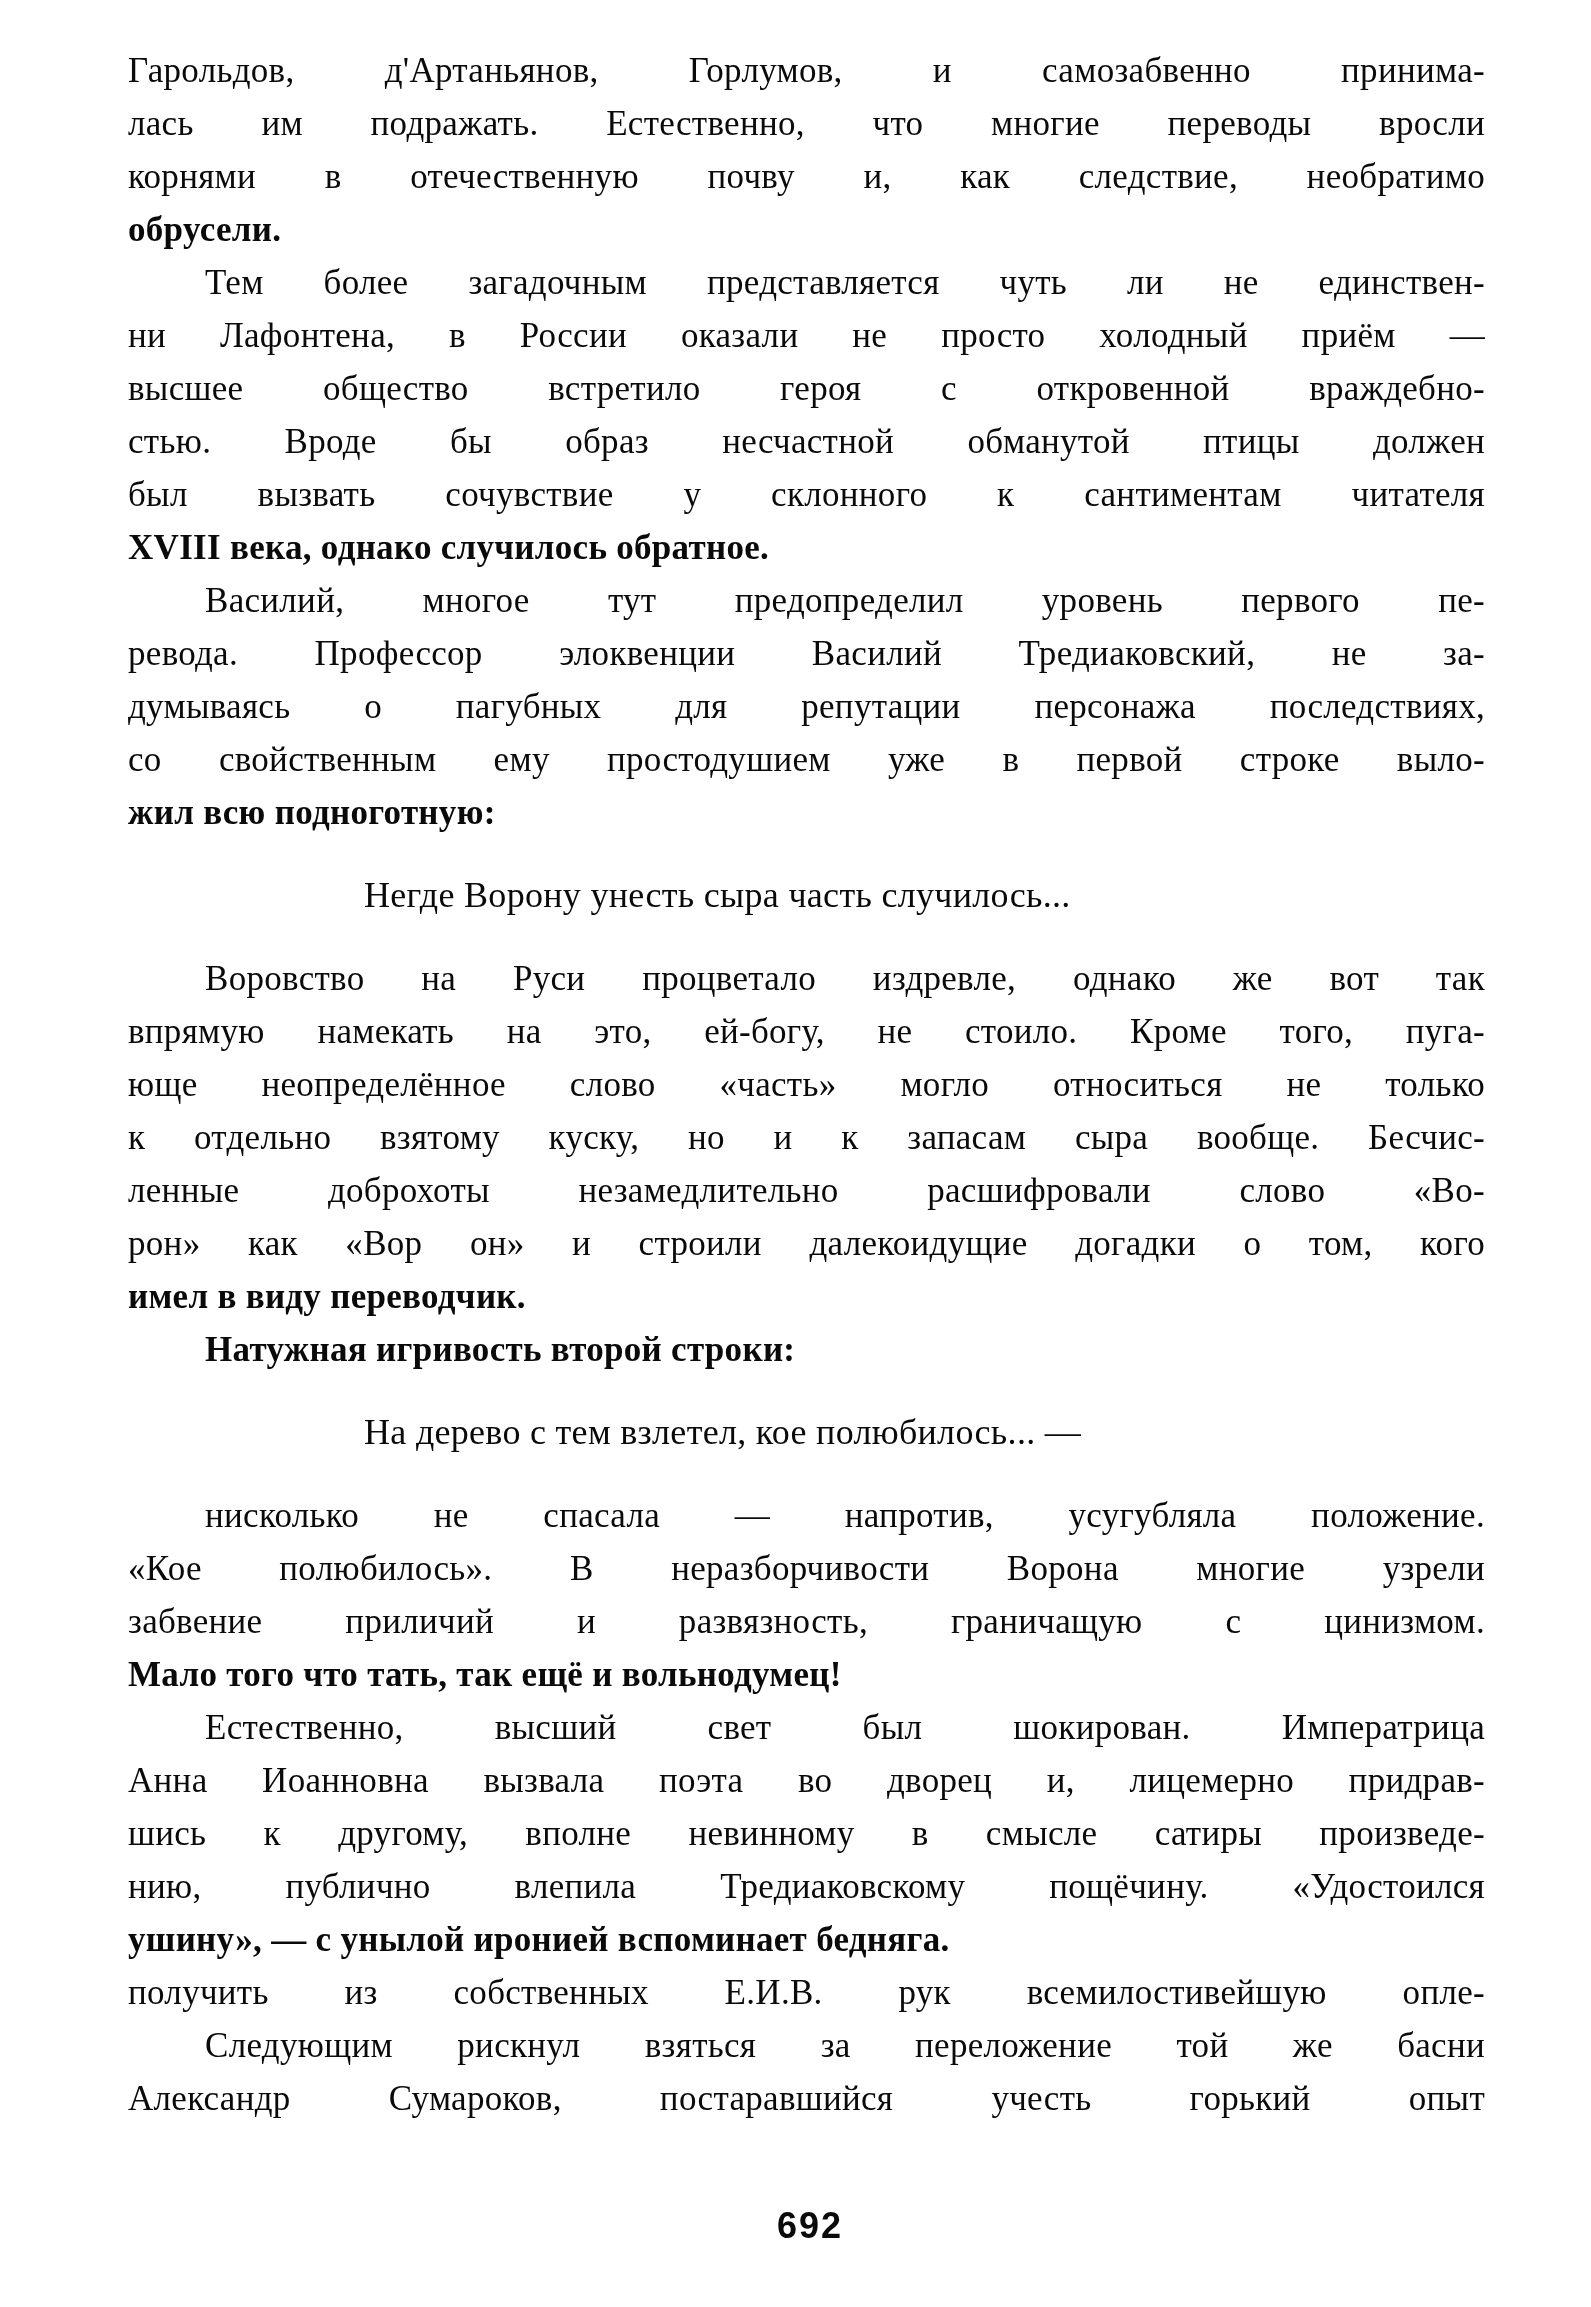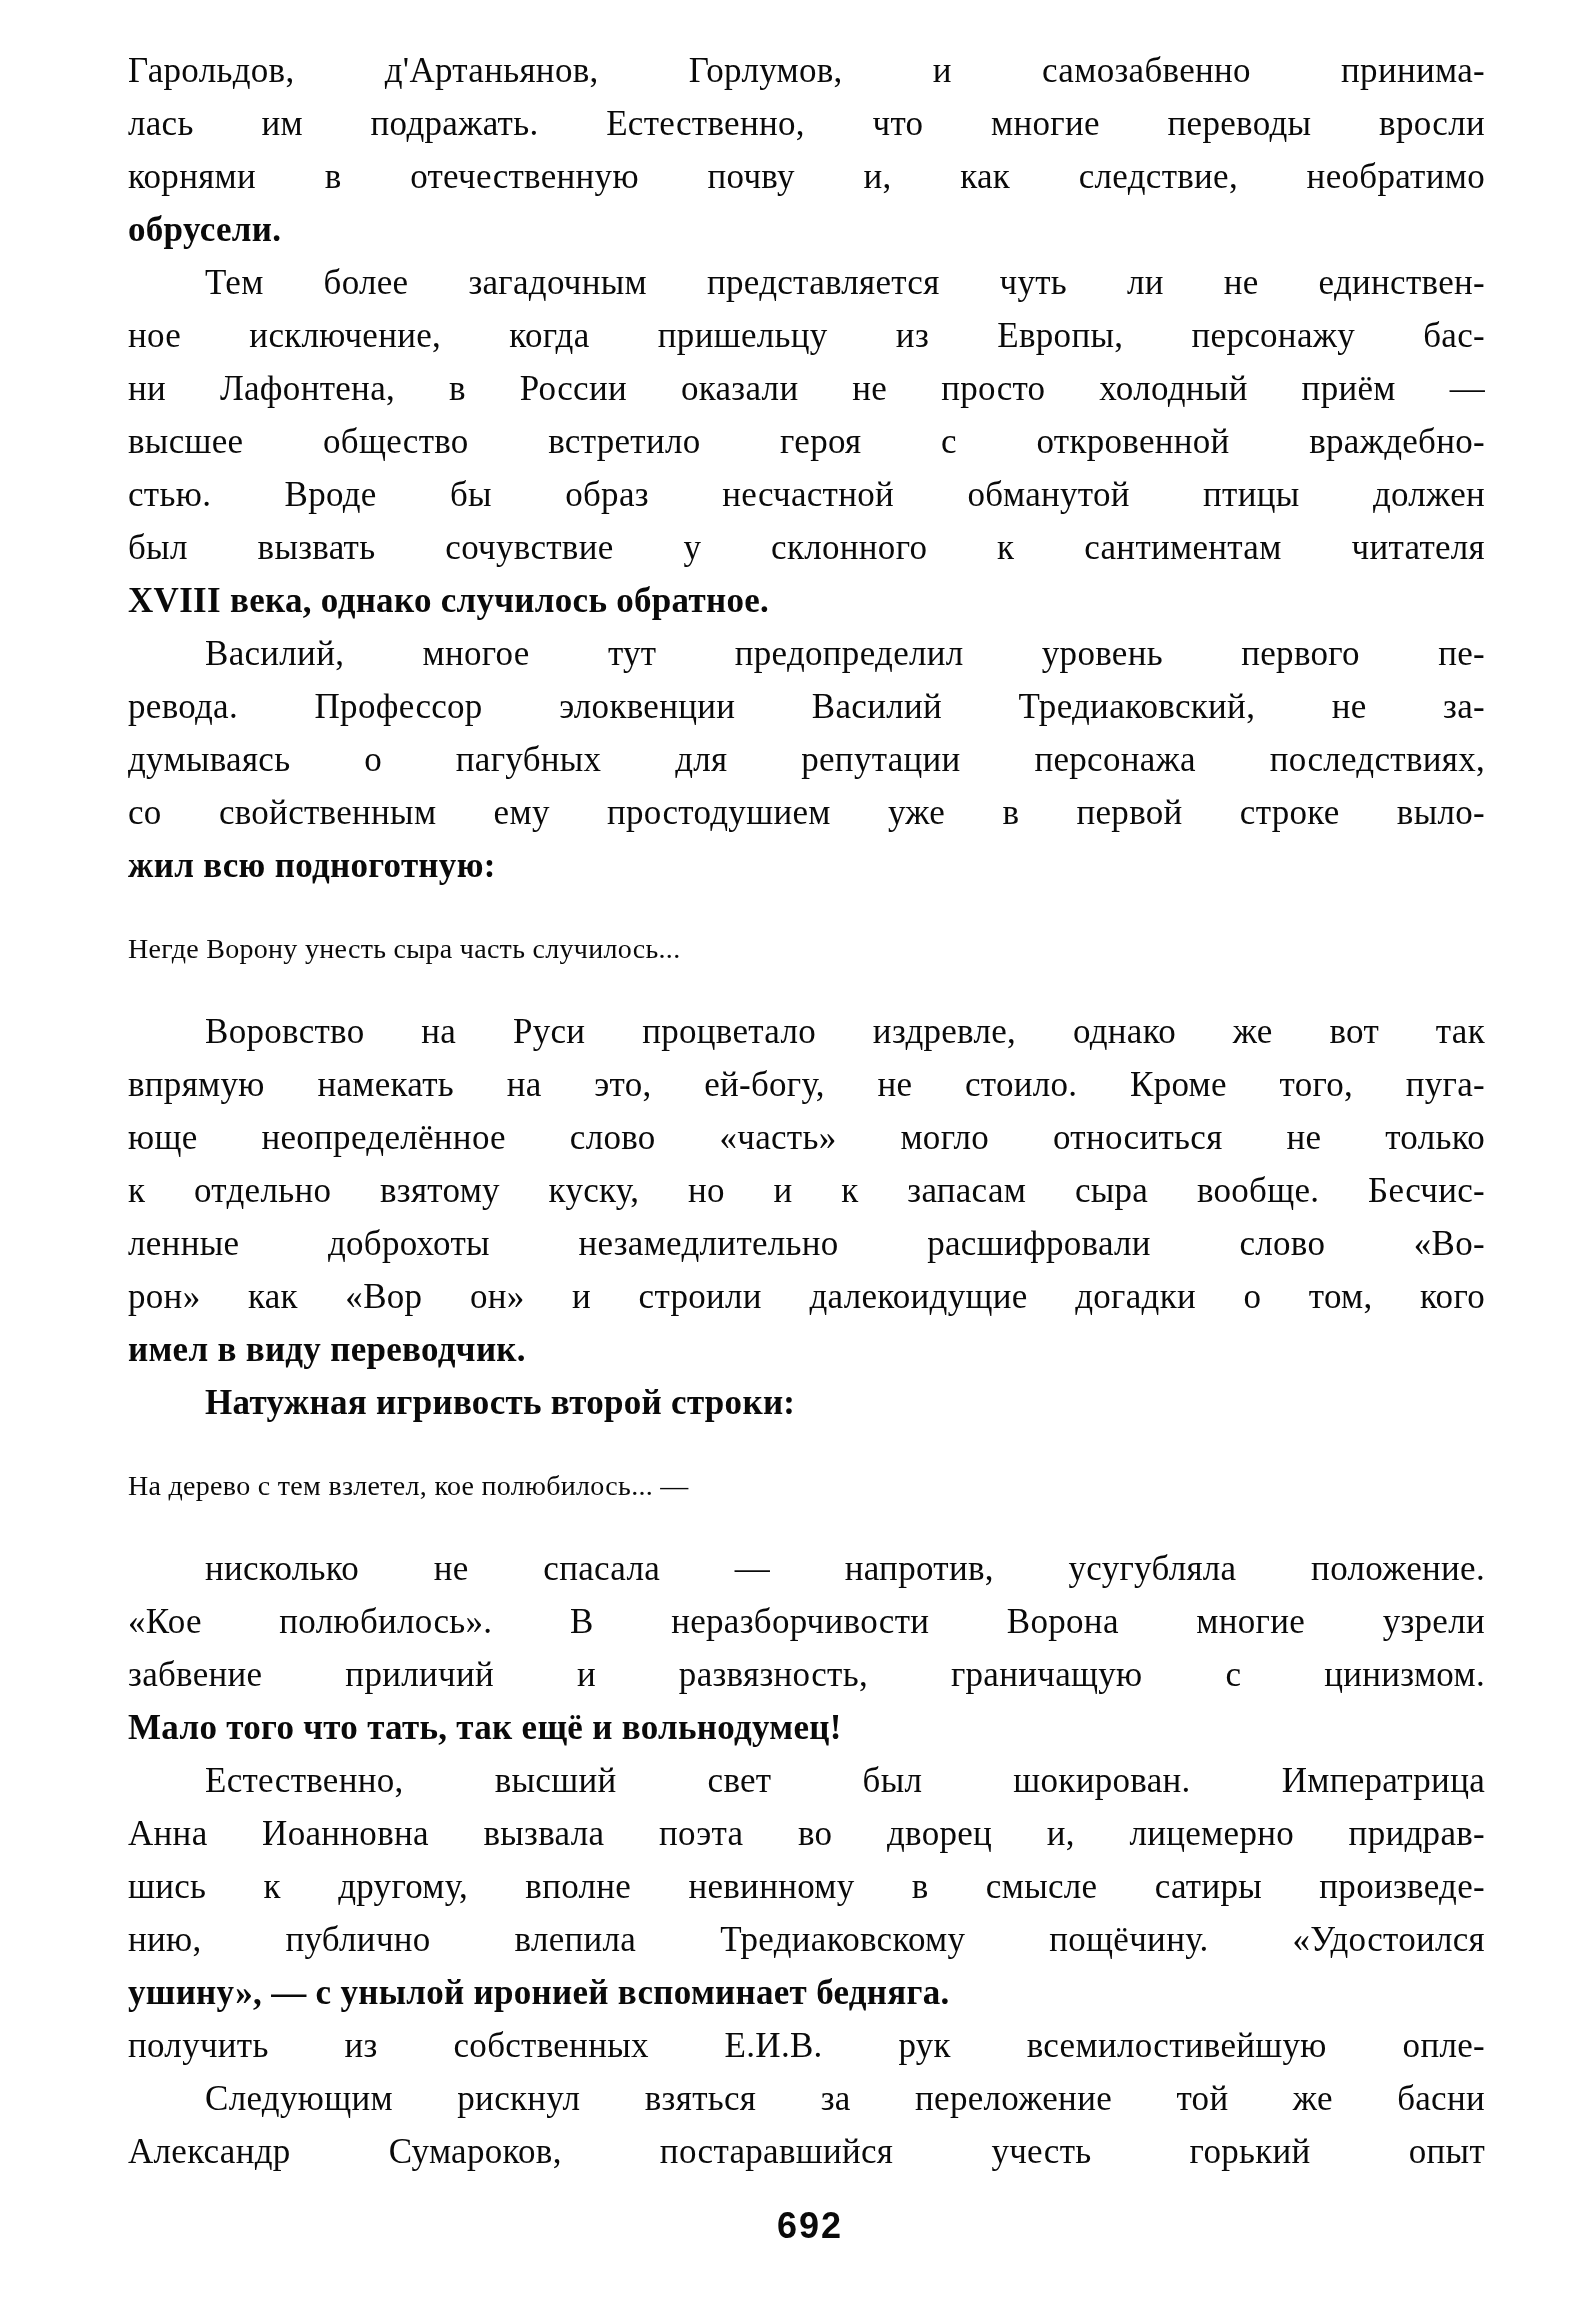--- a/index.html
+++ b/index.html
@@ -35,22 +35,23 @@
     text-align-last: left;
     font-weight: bold;
   }
   .line.indent {
     text-indent: 77px;
   }
   .quote-block {
     margin: 30px 0;
   }
   .quote-line {
-    font-size: 28px;
+    font-size: 36px;
     line-height: 53px;
+    margin-left: 236px;
     text-align: right;
     text-align-last: left;
     letter-spacing: 0.3px;
   }
   .page-number {
     position: absolute;
     left: 14px;
     bottom: 60px;
     width: 100%;
     text-align: center;
@@ -67,21 +68,20 @@
 <div class="page">
   <div class="textcol">
       <div class="para">
         <div class="line">Гарольдов, д'Артаньянов, Горлумов, и самозабвенно принима-</div>
         <div class="line">лась им подражать. Естественно, что многие переводы вросли</div>
         <div class="line">корнями в отечественную почву и, как следствие, необратимо</div>
         <div class="line last">обрусели.</div>
       </div>
       <div class="para">
         <div class="line indent">Тем более загадочным представляется чуть ли не единствен-</div>
-        <div class="line">ное исключение, когда пришельцу из Европы, персонажу бас-</div>
         <div class="line">ни Лафонтена, в России оказали не просто холодный приём —</div>
         <div class="line">высшее общество встретило героя с откровенной враждебно-</div>
         <div class="line">стью. Вроде бы образ несчастной обманутой птицы должен</div>
         <div class="line">был вызвать сочувствие у склонного к сантиментам читателя</div>
         <div class="line last">XVIII века, однако случилось обратное.</div>
       </div>
       <div class="para">
         <div class="line indent">Василий, многое тут предопределил уровень первого пе-</div>
         <div class="line">ревода. Профессор элоквенции Василий Тредиаковский, не за-</div>
         <div class="line">думываясь о пагубных для репутации персонажа последствиях,</div>

